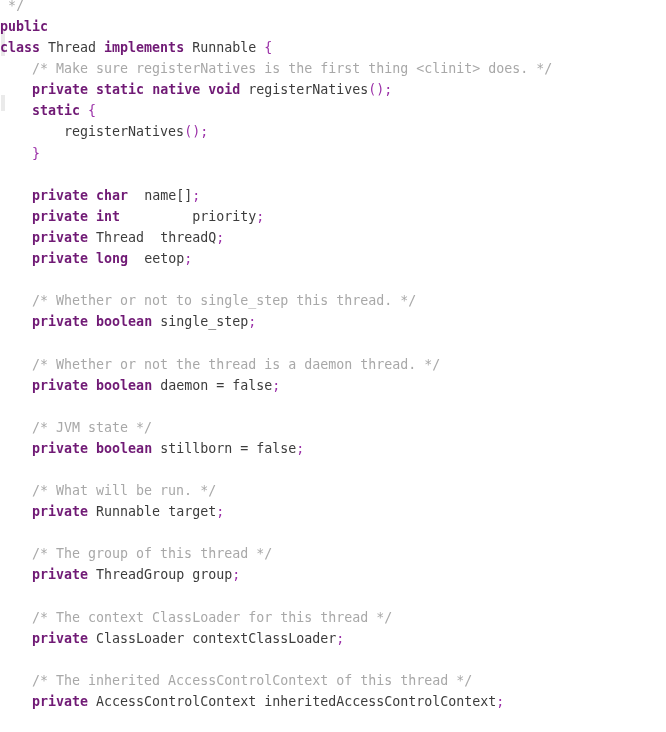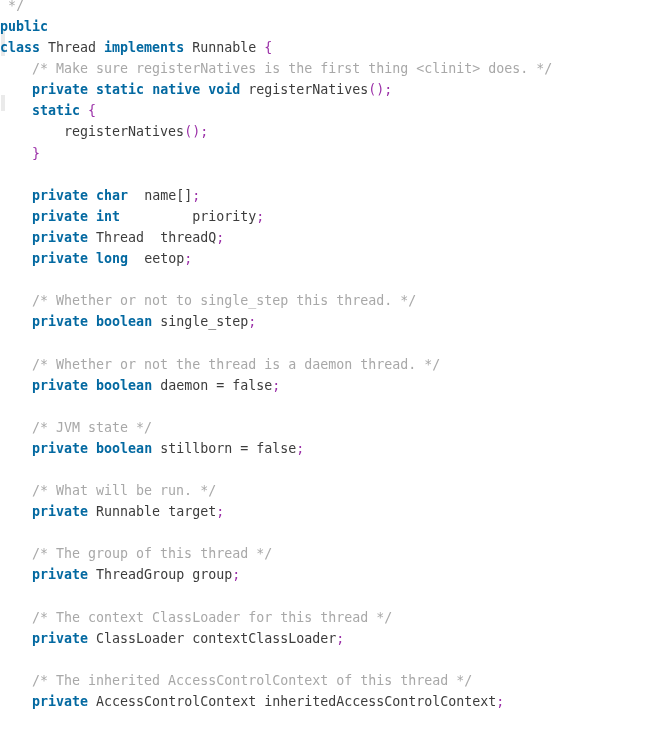--- a/index.html
+++ b/index.html
@@ -56,21 +56,21 @@
   
   .line.clip-top {
     height: 16px;
     overflow: hidden;
     line-height: 21.1px;
     position: relative;
     top: -5px;
   }
 
   
-  .kw   { color: #0369a1; font-weight: bold; }
+  .kw   { color: #701a75; font-weight: bold; }
   .id   { color: #3c3c3c; }
   .type { color: #3c3c3c; }
   .cmt  { color: #a8a8a8; }
   .pn   { color: #9b30a8; }
 </style>
 </head>
 <body>
 
 <div id="editor">
 

